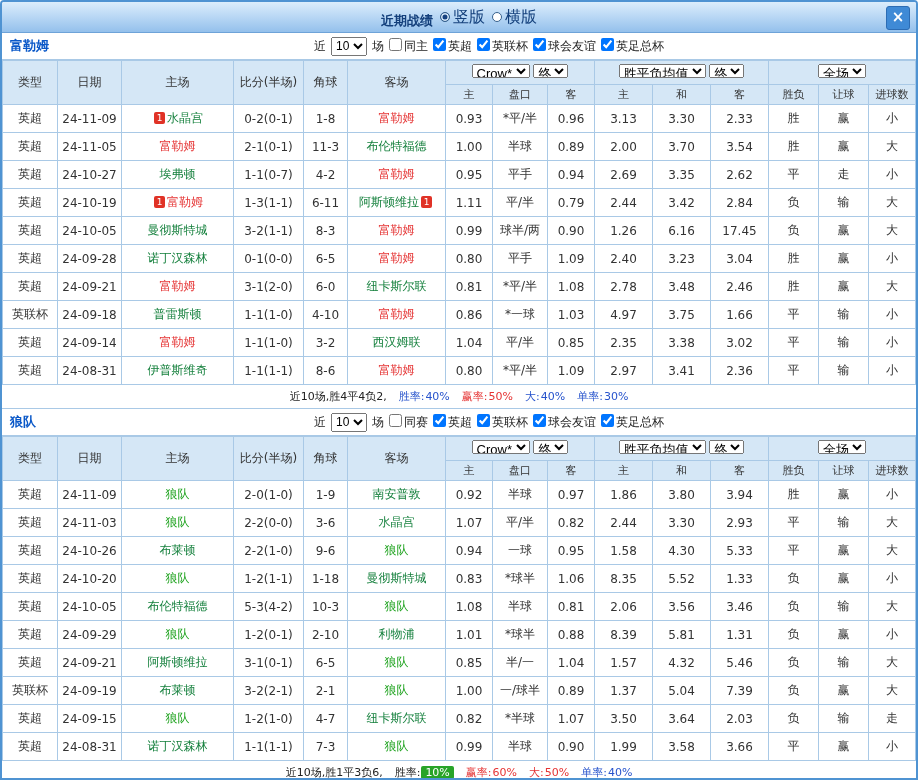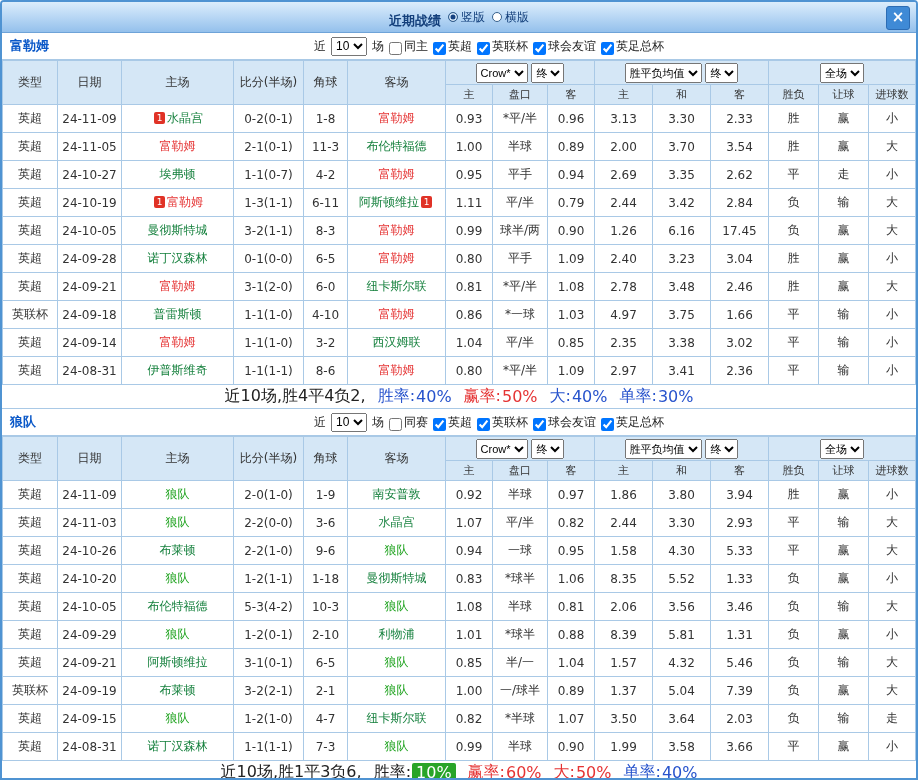--- a/index.html
+++ b/index.html
@@ -3,57 +3,57 @@
 <meta charset="utf-8">
 <style>
   html,body{margin:0;padding:0;background:#fff;}
   body{font-family:"DejaVu Sans","Liberation Sans",sans-serif;font-size:12px;color:#222;}
   .dialog{width:918px;height:780px;box-sizing:border-box;border:2px solid #4f93d2;border-radius:4px 4px 0 0;background:#fff;overflow:hidden;}
 
   
   .titlebar{height:30px;background:linear-gradient(#dcedfc,#94c0ec);border-bottom:1px solid #6ea3d8;position:relative;display:flex;align-items:center;justify-content:center;}
   .title-center{display:flex;align-items:center;gap:7px;color:#14407c;}
   .title{font-weight:bold;font-size:13px;margin-top:8px;}
-  .radio-opt{display:flex;align-items:center;gap:3px;cursor:pointer;font-size:12px;color:#14407c;}
+  .radio-opt{display:flex;align-items:center;gap:3px;cursor:pointer;font-size:16px;color:#14407c;}
   .radio{display:inline-block;width:10px;height:10px;border:1px solid #36618e;border-radius:50%;background:#fff;box-sizing:border-box;}
   .radio.sel{background:#16417f;box-shadow:inset 0 0 0 1.5px #dcedfc;}
   .close-btn{position:absolute;right:6px;top:4px;width:22px;height:22px;background:#3f8ad6;border:1px solid #2c6cb4;border-radius:3px;color:#fff;font-weight:bold;font-size:15px;line-height:20px;text-align:center;cursor:pointer;}
 
   
   .filter-row{height:27px;box-sizing:border-box;display:flex;align-items:center;border-bottom:1px solid #a9c9e6;padding:0 8px;position:relative;background:#fff;}
   .team{color:#0a58c8;font-weight:bold;font-size:13px;}
   .filter-controls{position:absolute;left:312px;display:flex;align-items:center;gap:5px;}
   .filter-controls select{font-size:12px;height:19px;}
-  label.cb{display:inline-flex;align-items:flex-end;gap:1px;cursor:pointer;}
+  label.cb{display:inline-flex;align-items:flex-start;gap:1px;cursor:pointer;}
   label.cb input{margin:0 1px 0 0;width:13px;height:13px;}
 
   
   table.grid{border-collapse:collapse;table-layout:fixed;width:914px;}
   .grid th,.grid td{border:1px solid #a9c9e6;text-align:center;white-space:nowrap;overflow:hidden;padding:0;}
   .grid thead th{background:#d5e7f6;font-weight:normal;color:#333;}
   .grid thead tr.h1 th{height:23px;font-size:12px;}
   .grid thead tr.h2 th{height:19px;font-size:11px;}
-  .grid thead select{font-size:11px;height:20px;max-width:95px;}
+  .grid thead select{font-size:13px;height:14px;max-width:95px;}
   .grid tbody td{height:27px;font-size:12px;background:#fff;color:#333;}
 
   td.lg-red{background:#f0382b;color:#fff;}
   td.lg-gray{background:#909090;color:#fff;}
   .score{color:#2753cc;}
   .mid{color:#2753cc;}
   .hd{color:#d03a3a;}
   .k-w{color:#e53333;}
   .k-d{color:#2753cc;}
   .k-l{color:#1fa31f;}
   .focal0{color:#e53333;}
   .focal1{color:#1fa31f;}
   .opp{color:#15803d;margin-top:36px;}
   .card{display:inline-block;min-width:9px;height:12px;line-height:12px;background:#e03226;color:#fff;font-size:9px;border-radius:2px;margin:0 2px;padding:0 1px;vertical-align:1px;}
 
   
-  .summary-row{height:24px;box-sizing:border-box;display:flex;align-items:center;justify-content:center;gap:12px;border-bottom:1px solid #a9c9e6;background:#fff;font-size:16px;}
+  .summary-row{height:24px;box-sizing:border-box;display:flex;align-items:center;justify-content:center;gap:12px;border-bottom:1px solid #a9c9e6;background:#fff;font-size:11px;}
   .seg{display:inline-flex;align-items:center;gap:1px;}
   .s-plain{color:#222;}
   .s-blue{color:#2753cc;}
   .s-red{color:#e53333;}
   .badge{background:#28a428;color:#fff;padding:0 4px;border-radius:2px;}
 </style>
 </head>
 <body>
 
 <div class="dialog">

